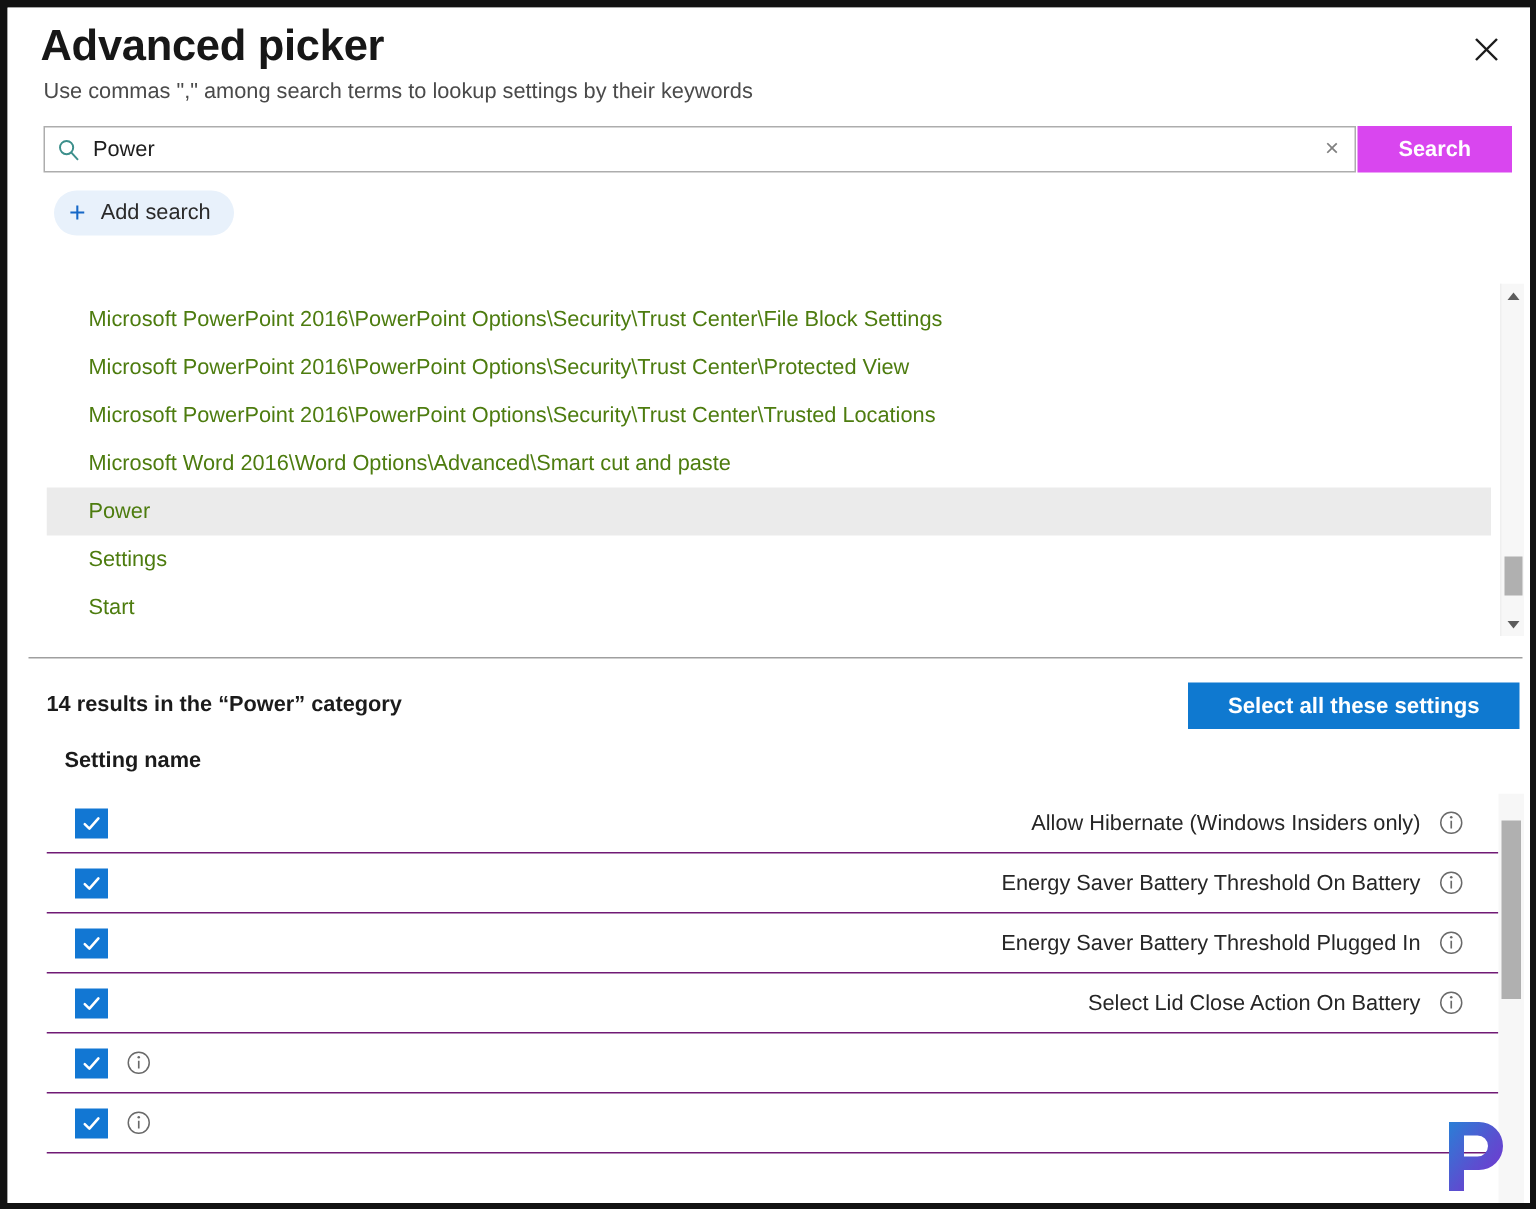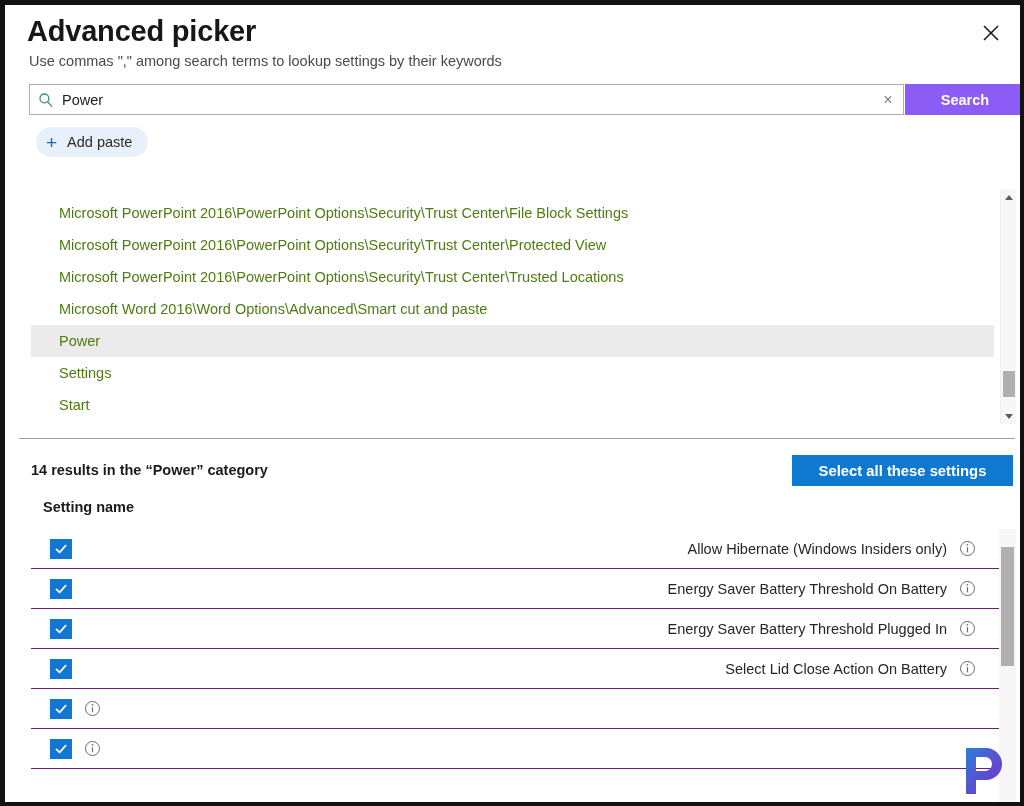--- a/index.html
+++ b/index.html
@@ -94,22 +94,22 @@
     display: flex; align-items: center; justify-content: center;
     cursor: pointer;
     color: #808080;
     font-size: 16px;
     border: none; background: transparent;
     font-family: "Liberation Sans", sans-serif;
   }
   .search-btn {
     position: absolute;
     left: 900px; top: 79px;
-    width: 120px; height: 31px;
-    background: #8b5cf6;
+    width: 103px; height: 31px;
+    background: #d946ef;
     border: none;
     color: #ffffff;
     font-size: 14.5px;
     font-weight: 700;
     font-family: "Liberation Sans", sans-serif;
     cursor: pointer;
   }
 
   
   .add-filter {
@@ -338,21 +338,21 @@
         <line x1="9.6" y1="9.8" x2="14" y2="14.6" stroke="#3c8f8b" stroke-width="1.3"></line>
       </svg>
     </span>
     <input class="search-input" type="text" value="Power" placeholder="Search settings" style="">
     <button class="search-clear">×</button>
   </div>
   <button class="search-btn">Search</button>
 
   <button class="add-filter">
     <span class="plus">+</span>
-    <span class="lbl">Add paste</span>
+    <span class="lbl">Add search</span>
   </button>
 
   <div class="browse-label">Browse by category</div>
 
   <div class="category-panel">
     <div class="cat-scrollport">
       <div class="cat-inner" id="category-list">
             <div class="cat-row"></div>
             <div class="cat-row">
               <span>Microsoft PowerPoint 2016\PowerPoint Options\Security\Trust Center\File Block Settings</span>

